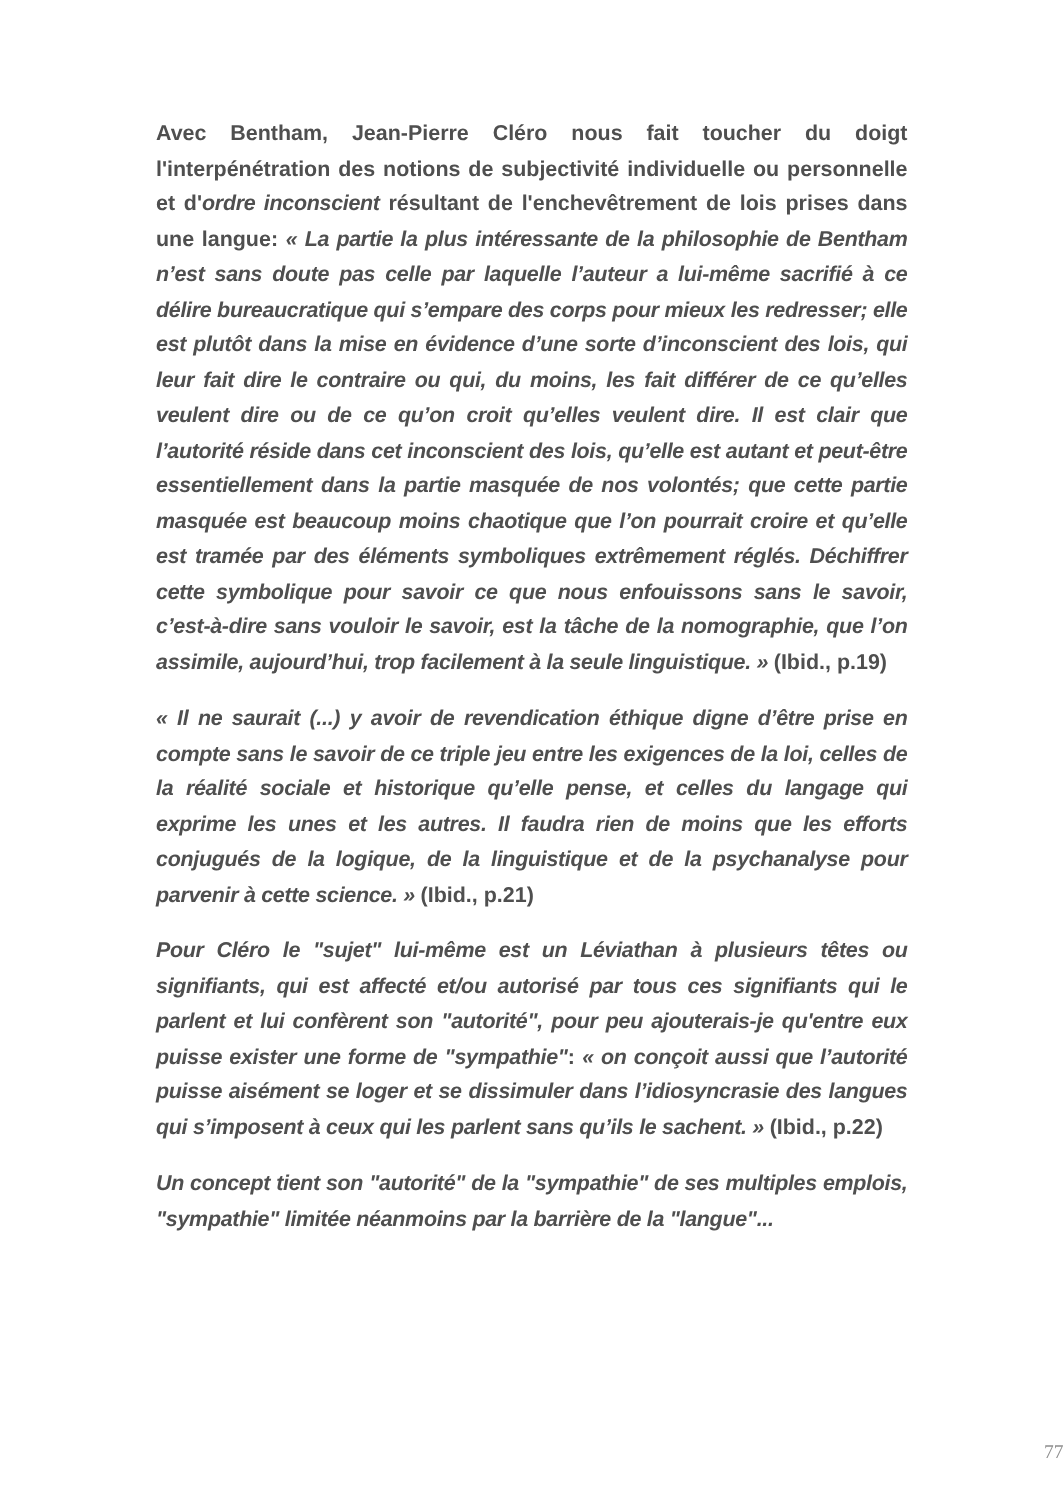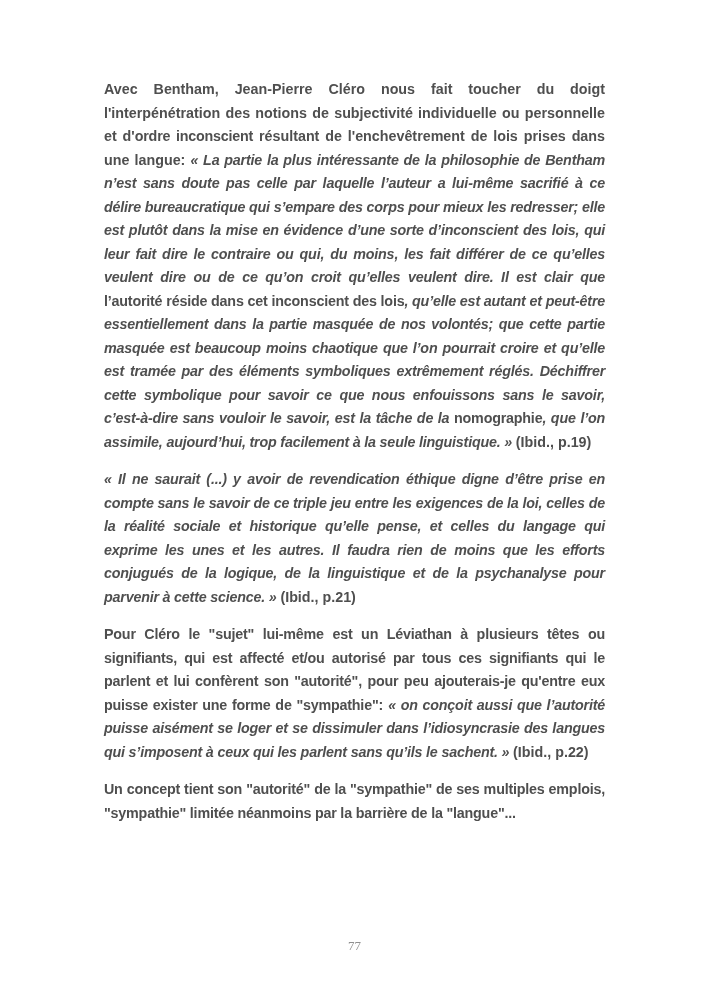--- a/index.html
+++ b/index.html
@@ -31,29 +31,30 @@
   .run-regular {
     font-style: normal;
     font-weight: 700;
   }
   .run-italic {
     font-style: italic;
     font-weight: 700;
     letter-spacing: -0.2px;
   }
   .run-bold-italic {
+    font-style: italic;
     font-weight: 700;
     letter-spacing: -0.2px;
   }
   .page-number {
     position: absolute;
-    top: 938px;
+    top: 960px;
     left: 0;
     width: 100%;
-    text-align: center;
+    text-align: right;
     font-family: "Liberation Serif", "DejaVu Serif", serif;
     font-size: 13px;
     color: var(--pagenum-color, #8f8f8f);
   }
 </style>
 </head>
 <body>
 
 <div class="page">
   <main class="text-block">

